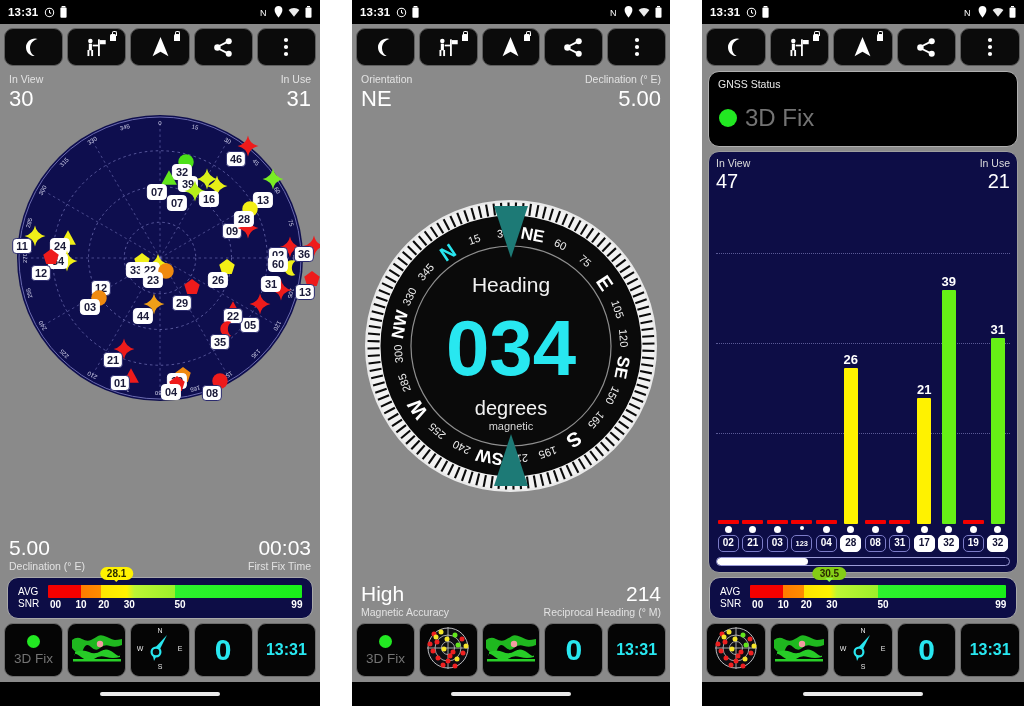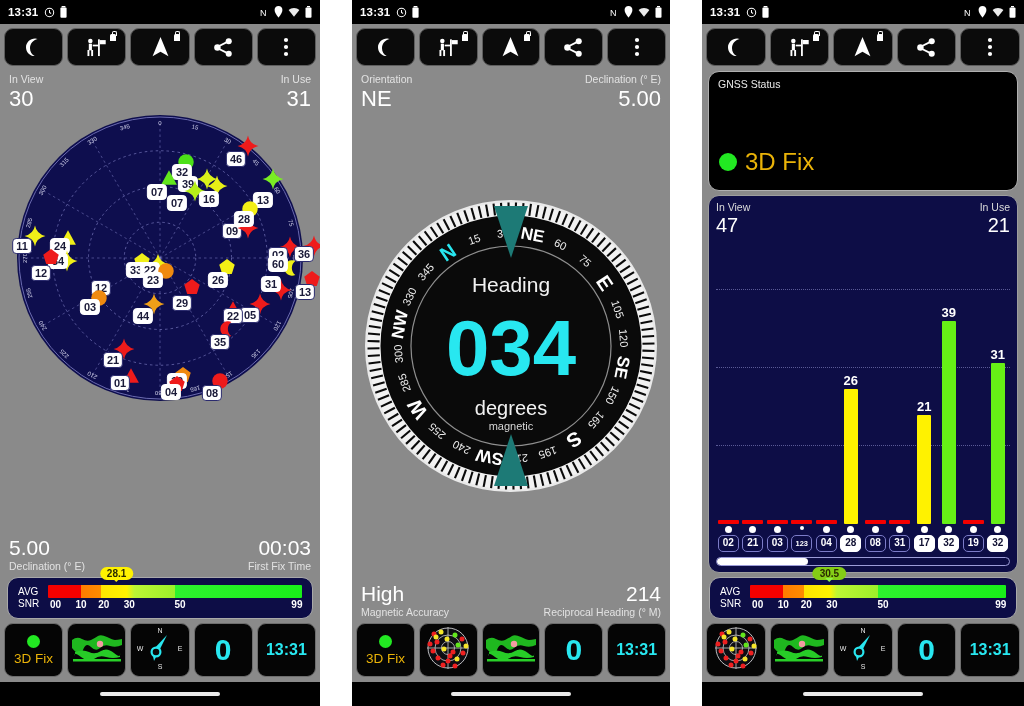--- a/index.html
+++ b/index.html
@@ -80,36 +80,36 @@
                 margin-left:-4px; border:4px solid transparent;
                 border-top-color:#fff200; }
   .snr-bubble.green:after { border-top-color:#8ef24a; }
 
   
   .dock { display:flex; gap:4px; padding:0 4px 5px; flex:0 0 auto; }
   .dock-btn { flex:1; height:54px; background:#050505; border:1px solid #6e6e6e;
               border-radius:9px; display:flex; flex-direction:column;
               align-items:center; justify-content:center; gap:2px; }
   .fixdot { width:13px; height:13px; border-radius:50%; background:#22e822; }
-  .fixtxt { color:#eab308; font-size:13.5px; }
+  .fixtxt { color:#737373; font-size:13.5px; }
   .bignum { color:#28e7f0; font-size:30px; font-weight:bold; line-height:30px; }
   .clocktxt { color:#28e7f0; font-size:16px; font-weight:bold; }
 
   .navbar { height:24px; background:#000; display:flex; align-items:center;
             justify-content:center; flex:0 0 auto; }
   .navpill { width:120px; height:4px; background:#eaeaea; border-radius:3px; }
 
   
   .compasswrap { flex:1 1 auto; position:relative; display:flex;
                  align-items:center; justify-content:center; }
   .compasswrap svg { display:block; }
 
   
   .cards { display:flex; gap:5px; padding:2px 6px 4px; flex:0 0 auto; }
-  .card { flex:1; height:120px; background:#000; border:1.5px solid #b0b0b0;
+  .card { flex:1; height:76px; background:#000; border:1.5px solid #b0b0b0;
           border-radius:11px; padding:6px 9px; position:relative; }
   .card-lbl { font-size:10.5px; color:#e8e8e8; }
   .card-fix { position:absolute; left:10px; bottom:14px; display:flex;
               align-items:center; gap:8px; }
   .card-fix .fixdot { width:18px; height:18px; }
   .card-fix .fixtxt { font-size:24px; }
   .card-acc { position:absolute; right:10px; bottom:-6px; color:#28e7f0;
               font-size:70px; font-weight:bold; line-height:70px; }
 
   
@@ -450,21 +450,21 @@
             <svg width="22" height="22" viewBox="0 0 20 20" style="display: block;">
               <path d="M10 0.5 Q11.4 8.2 19.5 10 Q11.4 11.8 10 19.5 Q8.6 11.8 0.5 10 Q8.6 8.2 10 0.5z" fill="#f0a018"></path>
             </svg>
           </div>
           <div class="satlbl plain" style="left: 143px; top: 203px;">44</div>
           <div style="position: absolute; left: 249px; top: 180px; transform: translate(-50%, -50%);">
             <svg width="22" height="22" viewBox="0 0 20 20" style="display: block;">
               <path d="M10 0.5 Q11.4 8.2 19.5 10 Q11.4 11.8 10 19.5 Q8.6 11.8 0.5 10 Q8.6 8.2 10 0.5z" fill="#ee1b1b"></path>
             </svg>
           </div>
-          <div class="satlbl" style="left: 250px; top: 202px;">05</div>
+          <div class="satlbl" style="left: 250px; top: 212px;">05</div>
           <div style="position: absolute; left: 270px; top: 166px; transform: translate(-50%, -50%);">
             <svg width="22" height="22" viewBox="0 0 20 20" style="display: block;">
               <path d="M10 0.5 Q11.4 8.2 19.5 10 Q11.4 11.8 10 19.5 Q8.6 11.8 0.5 10 Q8.6 8.2 10 0.5z" fill="#ee1b1b"></path>
             </svg>
           </div>
           <div class="satlbl plain" style="left: 271px; top: 171px;">31</div>
           <div style="position: absolute; left: 224px; top: 187px; transform: translate(-50%, -50%);">
             <svg width="18" height="18" viewBox="0 0 20 20" style="display: block;">
               <polygon points="10,1.4 18.8,17.6 1.2,17.6" fill="#ee1b1b"></polygon>
             </svg>

